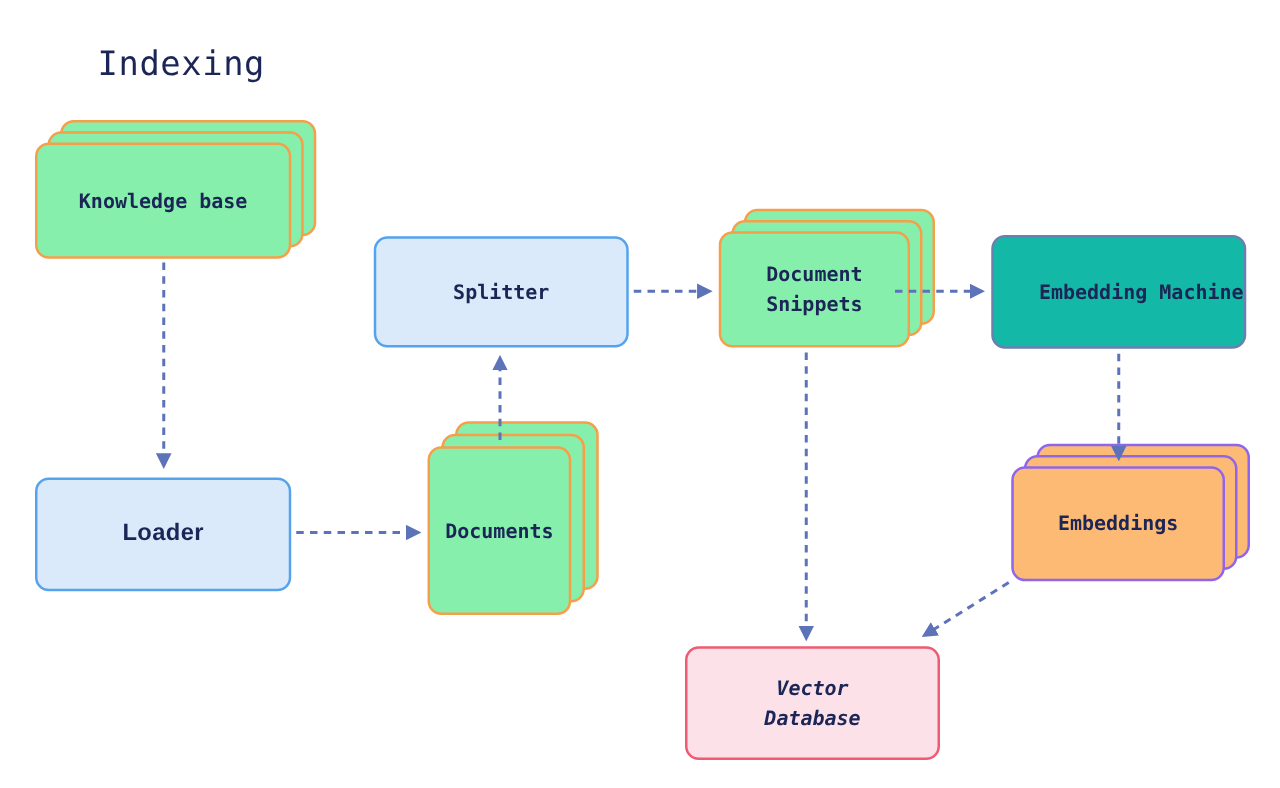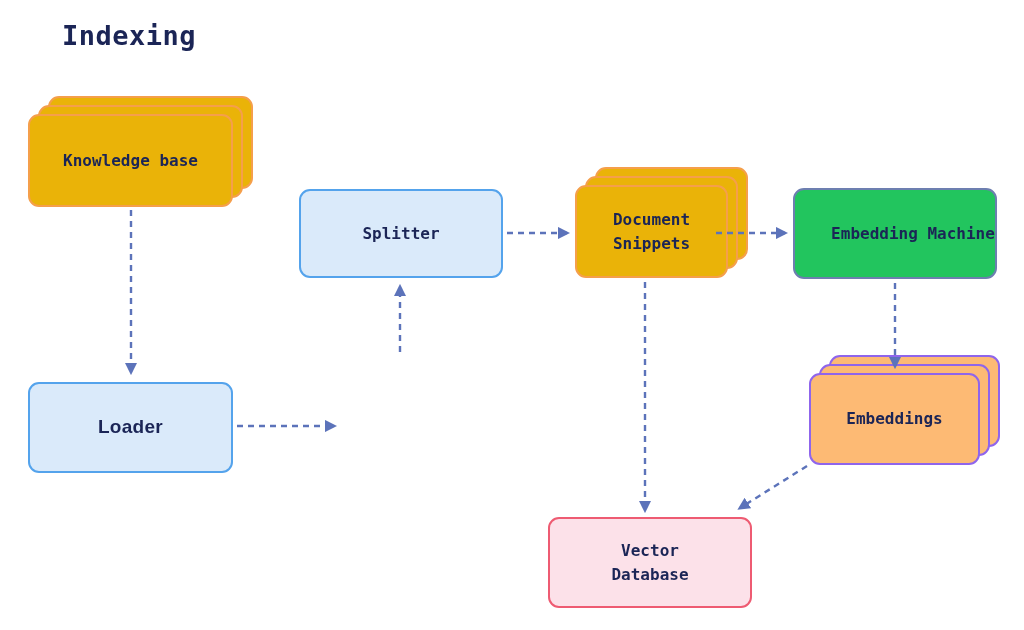--- a/index.html
+++ b/index.html
@@ -8,24 +8,24 @@
     width: 1024px;
     height: 630px;
     background: #ffffff;
     font-family: "DejaVu Sans Mono", monospace;
     overflow: hidden;
   }
   .title {
     position: absolute;
     left: 62px;
     top: 20px;
-    margin: 0;
+    margin: 16px;
     font-family: "DejaVu Sans Mono", monospace;
     font-size: 27px;
-    font-weight: bold;
+    font-weight: normal;
     color: #1b2556;
     letter-spacing: 0.5px;
   }
   .node { position: absolute; }
   .card, .layer {
     position: absolute;
     inset: 0;
     border-radius: 11px;
     border: 2px solid;
     box-sizing: border-box;
@@ -43,25 +43,25 @@
     color: #1b2556;
     white-space: pre-line;
     line-height: 1.5;
   }
   .label--sans {
     font-family: "Liberation Sans", sans-serif;
     font-size: 19px;
     letter-spacing: 0.3px;
   }
   
-  .orange .card, .orange .layer { background: #eab308; border-color: #f59f4b; }
+  .orange .card, .orange .layer { background: #86efac; border-color: #f59f4b; }
   .blue   .card { background: #daeafa; border-color: #54a3ec; }
-  .slate  .card { background: #22c55e; border-color: #6d7fb0; padding-left: 36px; }
+  .slate  .card { background: #14b8a6; border-color: #6d7fb0; padding-left: 36px; }
   .purple .card, .purple .layer { background: #fdba74; border-color: #8f65ec; }
-  .pink   .card { background: #fce1e9; border-color: #ee5b72; }
+  .pink   .card { background: #fce1e9; border-color: #ee5b72; font-style: italic; }
   
   .layer.l1 { transform: translate(10px, -9px); }
   .layer.l2 { transform: translate(20px, -18px); }
   .node--documents .layer.l1 { transform: translate(11px, -10px); }
   .node--documents .layer.l2 { transform: translate(22px, -20px); }
   
   .node--knowledge-base    { left: 28px;  top: 114px; width: 205px; height: 93px;  }
   .node--loader            { left: 28px;  top: 382px; width: 205px; height: 91px;  }
   .node--splitter          { left: 299px; top: 189px; width: 204px; height: 89px;  }
   .node--documents         { left: 342px; top: 357px; width: 115px; height: 135px; }
@@ -103,20 +103,27 @@
       <span class="label label--sans">Loader</span>
     </div>
   </div>
 
   <div class="node blue node--splitter">
     <div class="card">
       <span class="label">Splitter</span>
     </div>
   </div>
 
+  <div class="node orange node--documents">
+    <div class="layer l2"></div>
+    <div class="layer l1"></div>
+    <div class="card">
+      <span class="label">Documents</span>
+    </div>
+  </div>
 
   <div class="node orange node--document-snippets">
     <div class="layer l2"></div>
     <div class="layer l1"></div>
     <div class="card">
       <span class="label">Document
 Snippets</span>
     </div>
   </div>
 

